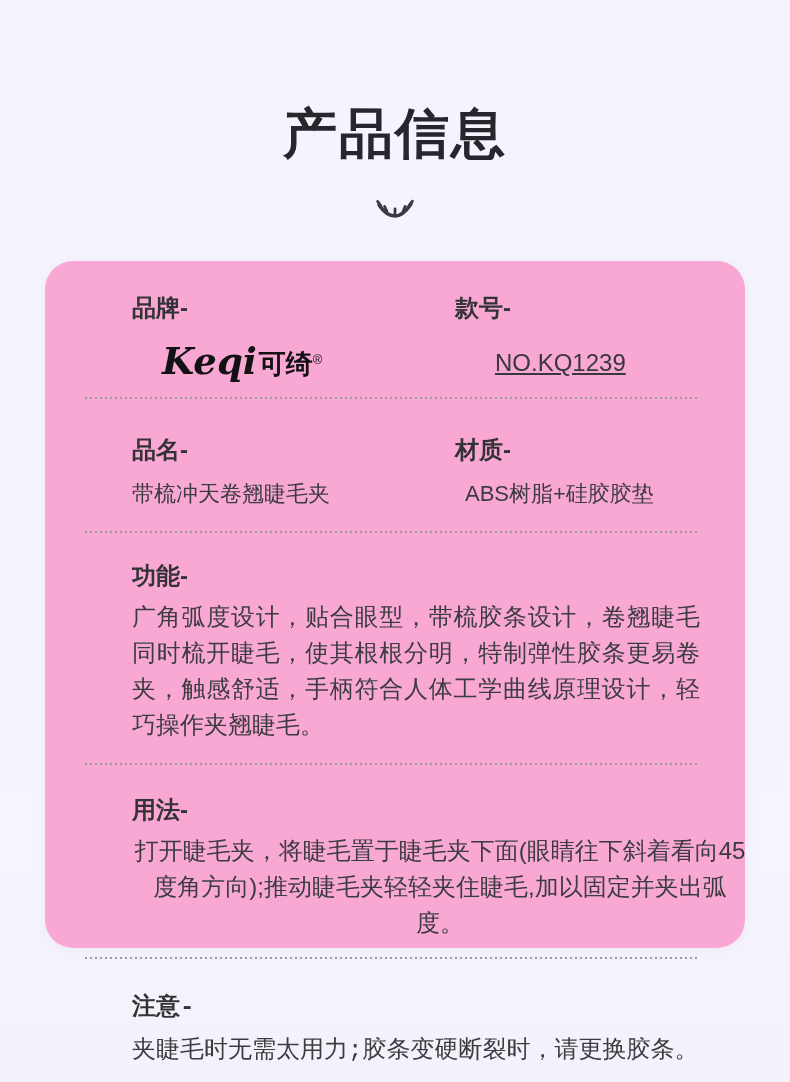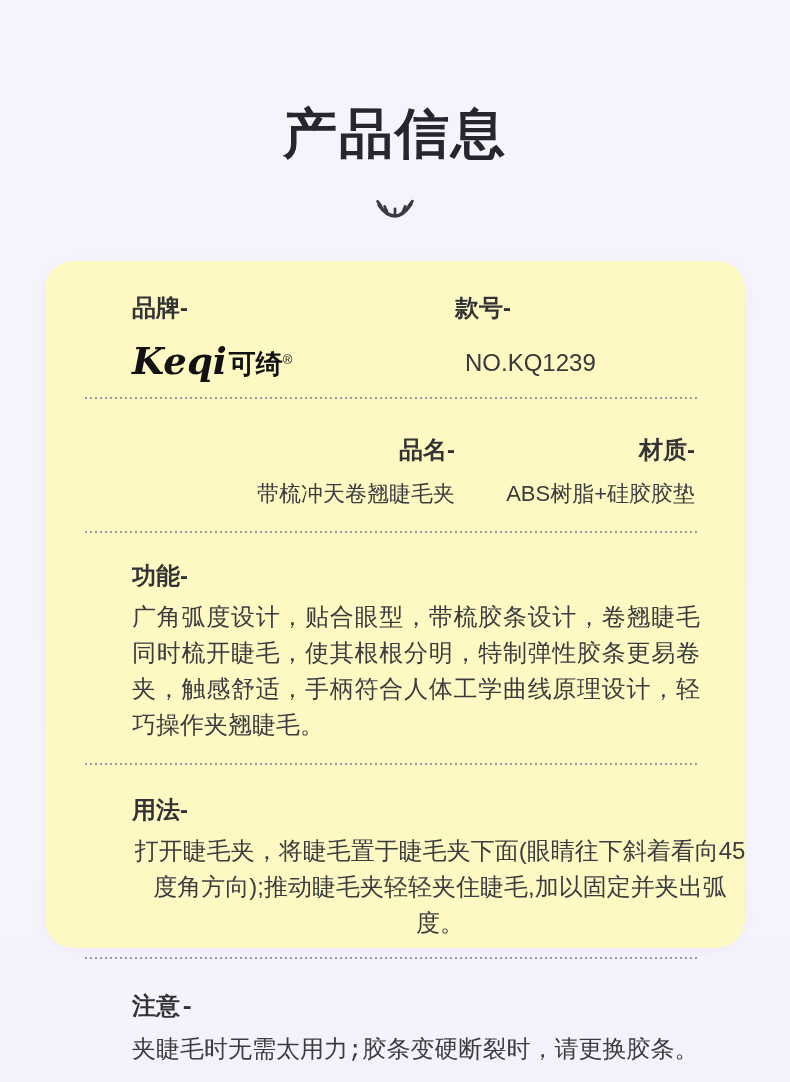--- a/index.html
+++ b/index.html
@@ -22,21 +22,21 @@
   }
   .lash-wrap {
     margin-top: 26px;
     text-align: center;
     height: 30px;
   }
   .card {
     width: 700px;
     margin: 34px auto 0 auto;
     height: 687px;
-    background: #fef9c3;
+    background: #f9a8d4;
     border-radius: 28px;
     box-shadow: 0 2px 14px rgba(120,110,180,0.06);
   }
   .section {
     padding-left: 87px;
     padding-right: 50px;
   }
   .two-col {
     display: grid;
     grid-template-columns: 323px 1fr;
@@ -52,21 +52,21 @@
     line-height: 30px;
     color: #3c3c40;
   }
   .divider {
     height: 2px;
     margin: 0 45px 0 40px;
     background-image: repeating-linear-gradient(to right, #9b9b9f 0 2px, transparent 2px 5px);
   }
   
   .row-brand { padding-top: 32px; padding-bottom: 18px; }
-  .row-brand .sec-value { margin-top: 16px; height: 40px; display: flex; align-items: flex-end; }
+  .row-brand .sec-value { margin-top: 16px; height: 40px; display: flex; align-items: flex-end; margin-left: 30px; }
   .logo-en {
     font-family: "DejaVu Serif", "Liberation Serif", serif;
     font-style: italic;
     font-weight: 700;
     font-size: 37px;
     line-height: 36px;
     color: #121215;
     letter-spacing: 0px;
   }
   .logo-cn {
@@ -83,23 +83,24 @@
     line-height: 14px;
     position: relative;
     top: -12px;
   }
   .model-value {
     font-size: 24px;
     color: #38383c;
     margin-left: 10px;
     align-self: flex-end;
     line-height: 32px;
+    text-decoration: underline;
   }
   
-  .row-name { padding-top: 36px; padding-bottom: 22px; text-align: right; }
+  .row-name { padding-top: 36px; padding-bottom: 22px; }
   .row-name .sec-value { margin-top: 14px; }
   .row-name .col2 .sec-value { margin-left: 10px; }
   
   .text-section { padding-top: 28px; padding-bottom: 20px; }
   .section-text {
     margin-top: 8px;
     font-size: 24px;
     line-height: 36px;
     color: #3c3c40;
     text-align: justify;

